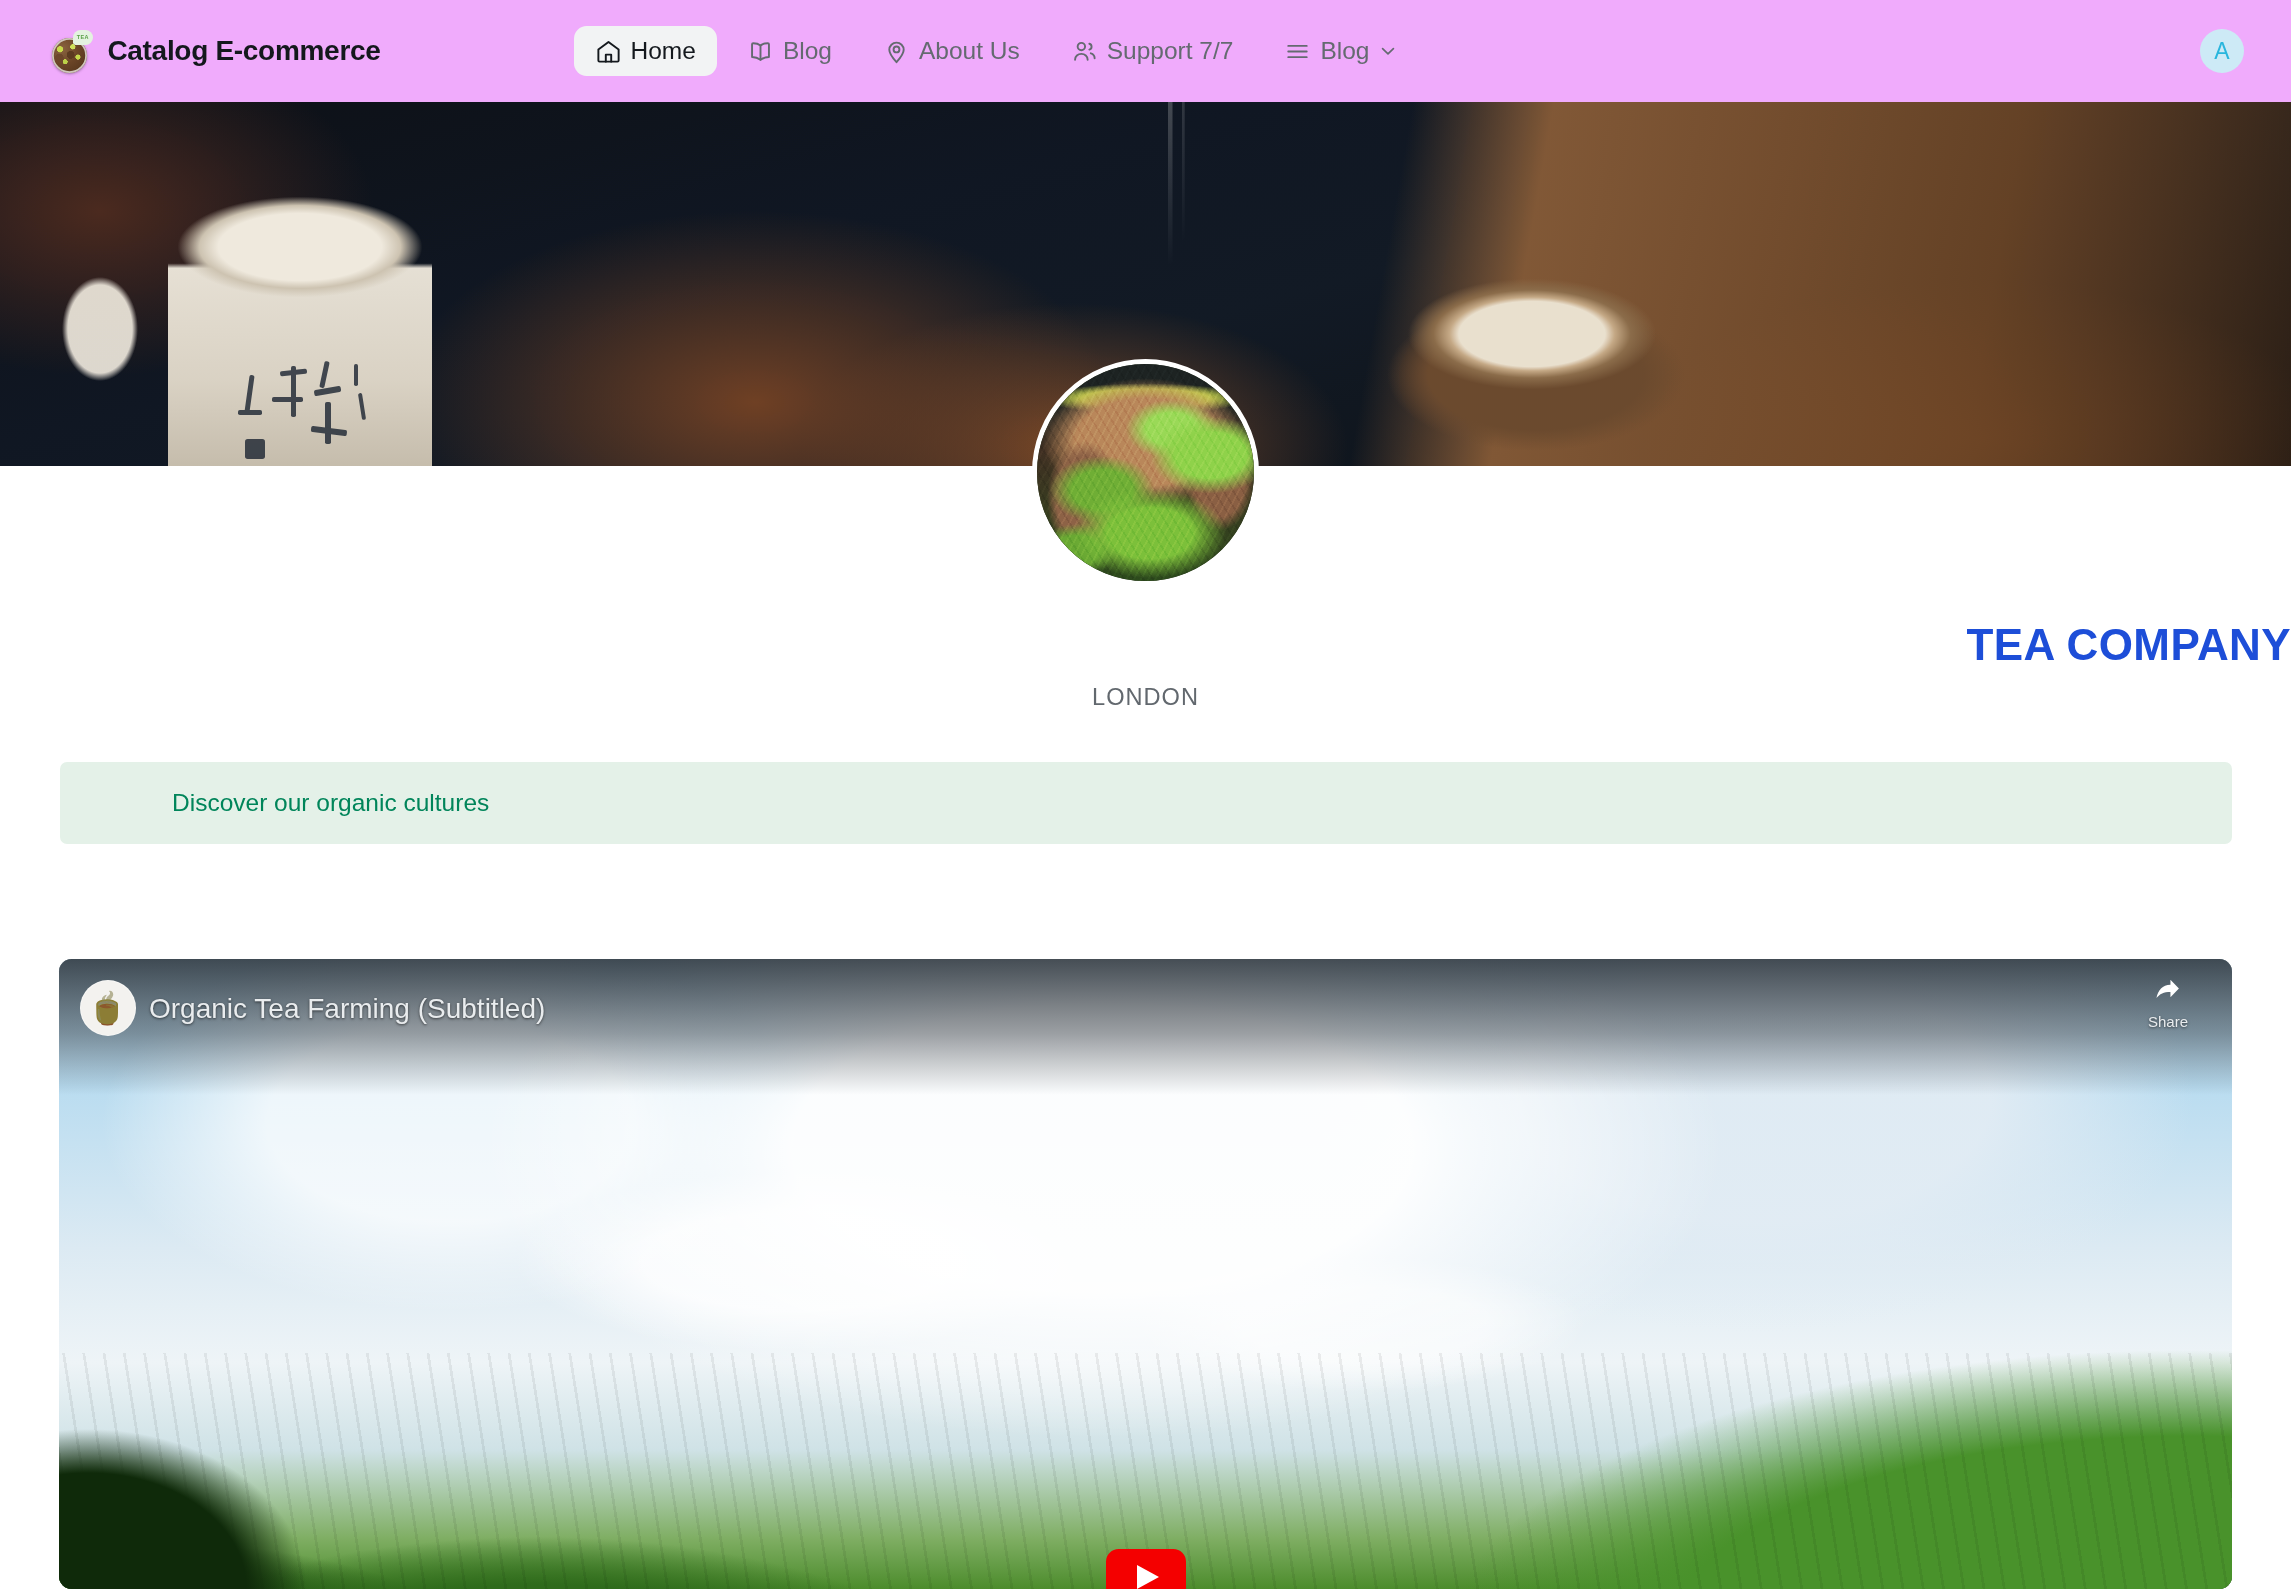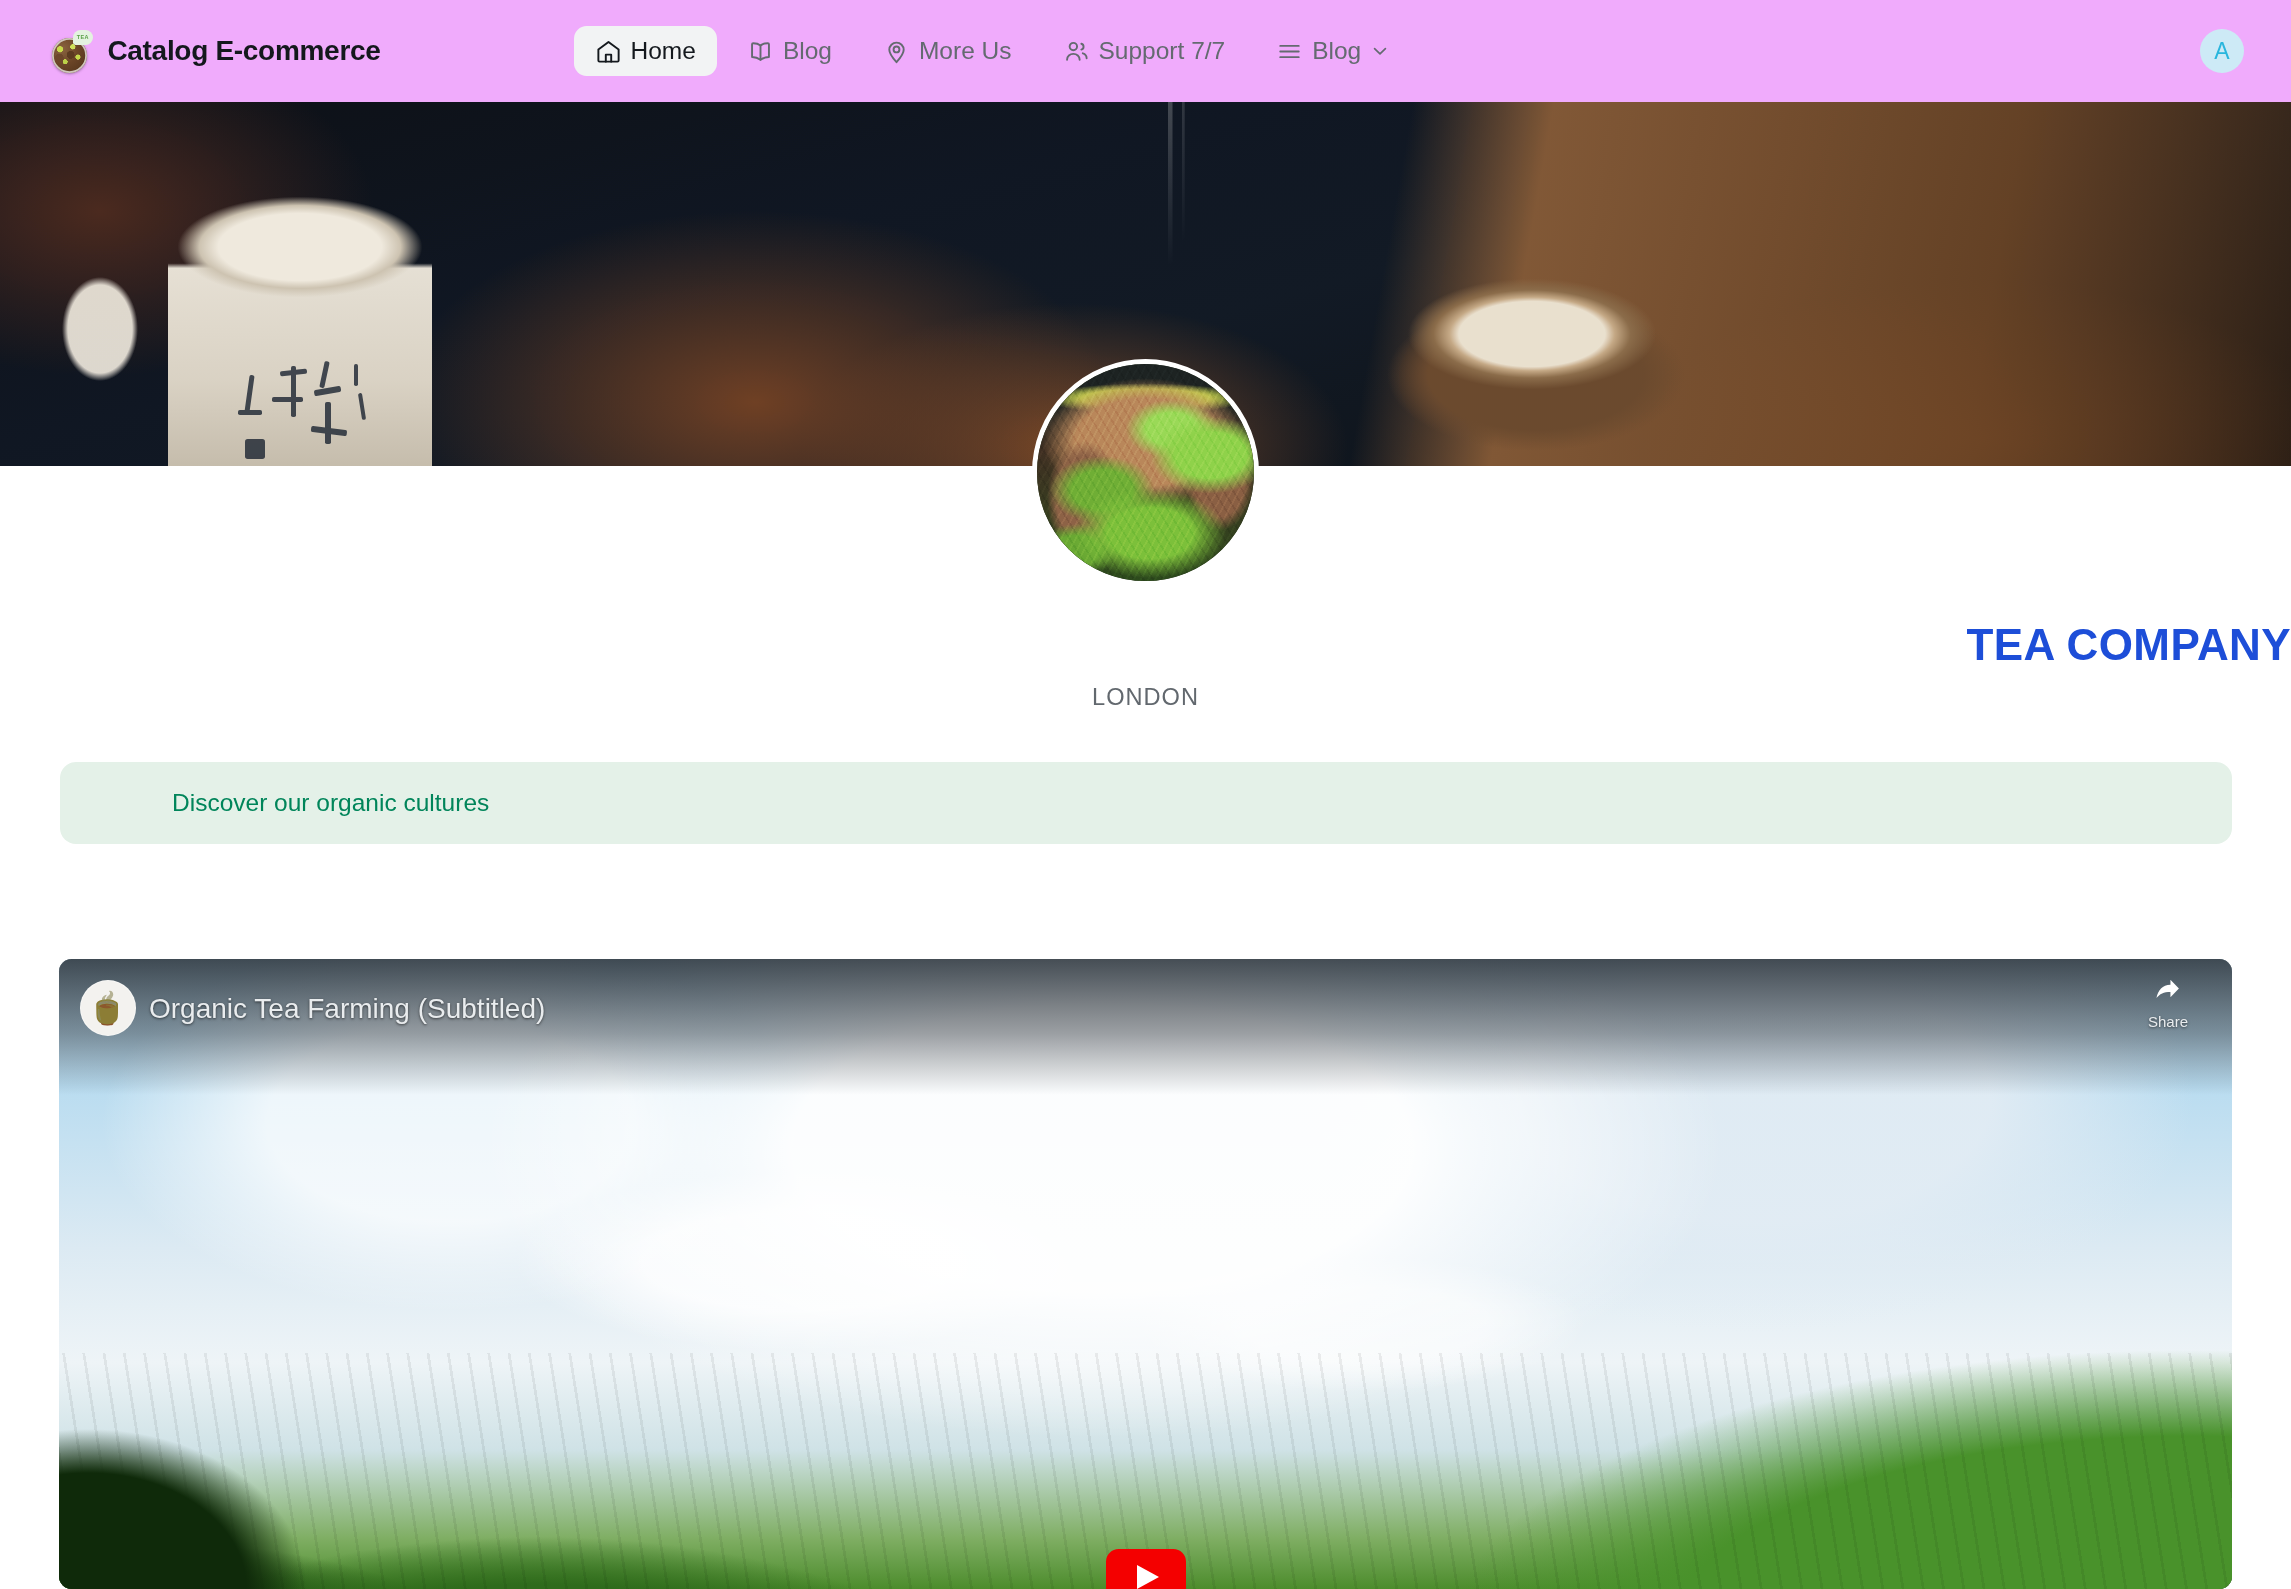--- a/index.html
+++ b/index.html
@@ -228,21 +228,21 @@
   }
 
   
   .promo-banner {
     position: absolute;
     left: 60px;
     top: 762px;
     width: 2172px;
     height: 82px;
     background: #e4f1e8;
-    border-radius: 16px;
+    border-radius: 7px;
     display: flex;
     align-items: center;
   }
   .promo-text {
     margin-left: 112px;
     font-size: 24.5px;
     color: #00855a;
   }
 
   
@@ -389,21 +389,21 @@
       <span class="nav-label">Blog</span>
     </div>
 
     <div class="nav-item">
       <span>
         <svg width="27" height="27" viewBox="0 0 24 24" fill="none" stroke="#646a70" stroke-width="1.7" stroke-linecap="round" stroke-linejoin="round">
           <path d="M12 21.5c4.2-4.6 6.4-8 6.4-11A6.4 6.4 0 0 0 5.6 10.5c0 3 2.2 6.4 6.4 11z"></path>
           <circle cx="12" cy="10.2" r="2.6"></circle>
         </svg>
       </span>
-      <span class="nav-label">More Us</span>
+      <span class="nav-label">About Us</span>
     </div>
 
     <div class="nav-item">
       <span>
         <svg width="27" height="27" viewBox="0 0 24 24" fill="none" stroke="#646a70" stroke-width="1.7" stroke-linecap="round" stroke-linejoin="round">
           <circle cx="9.2" cy="7.6" r="3.3"></circle>
           <path d="M3.6 19.4c0-3.1 2.5-5.3 5.6-5.3s5.6 2.2 5.6 5.3"></path>
           <path d="M16.3 5.1a2.7 2.7 0 0 1 0 5.2"></path>
           <path d="M17.6 13.6c2 .6 3.4 2.3 3.4 4.4"></path>
         </svg>

